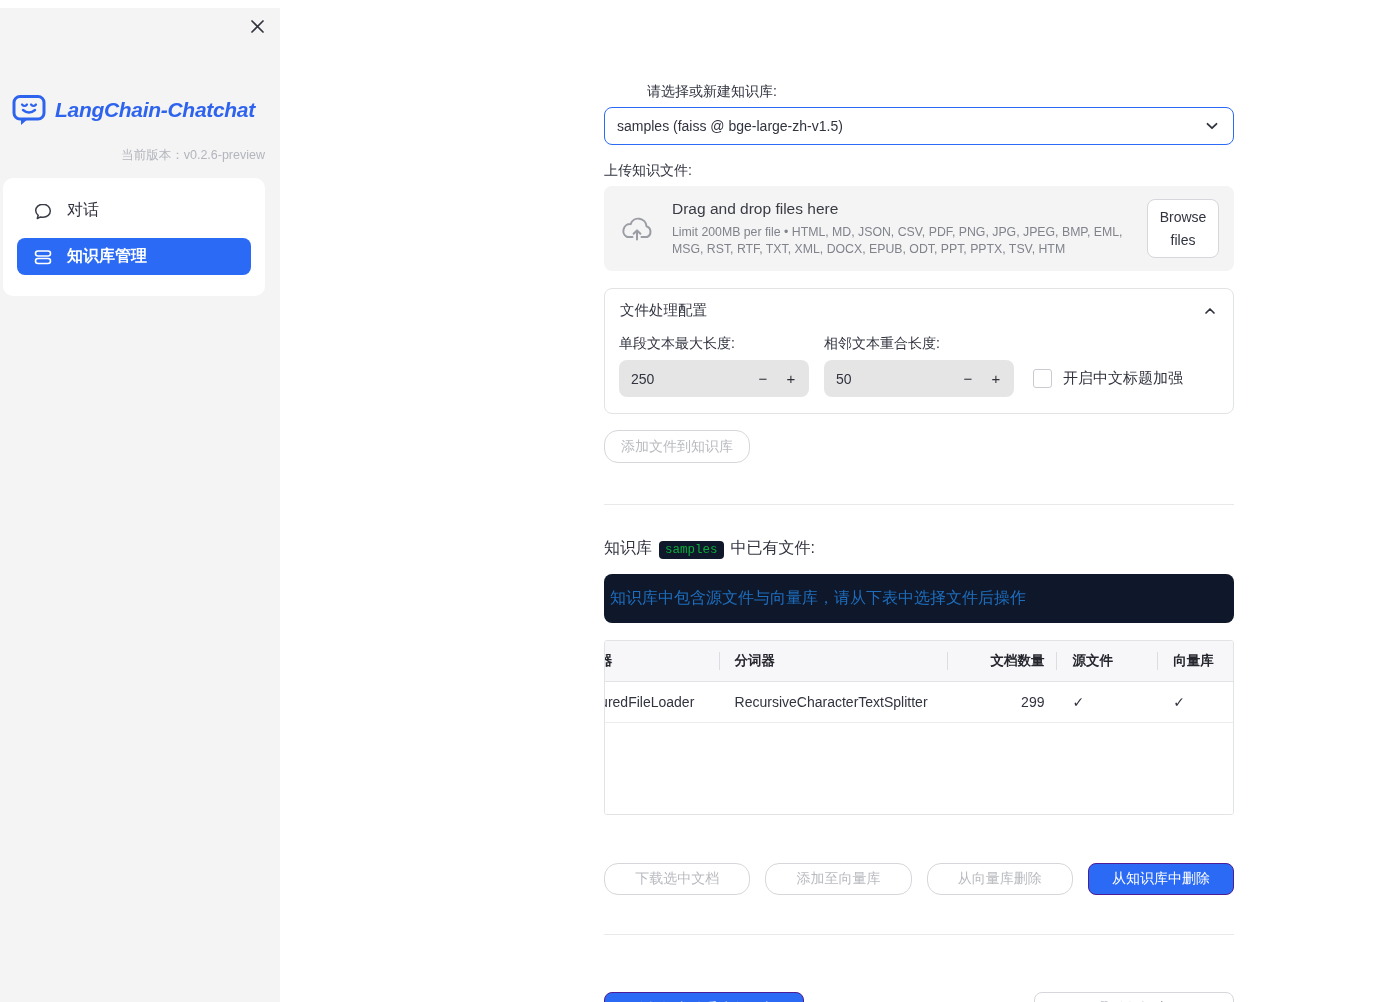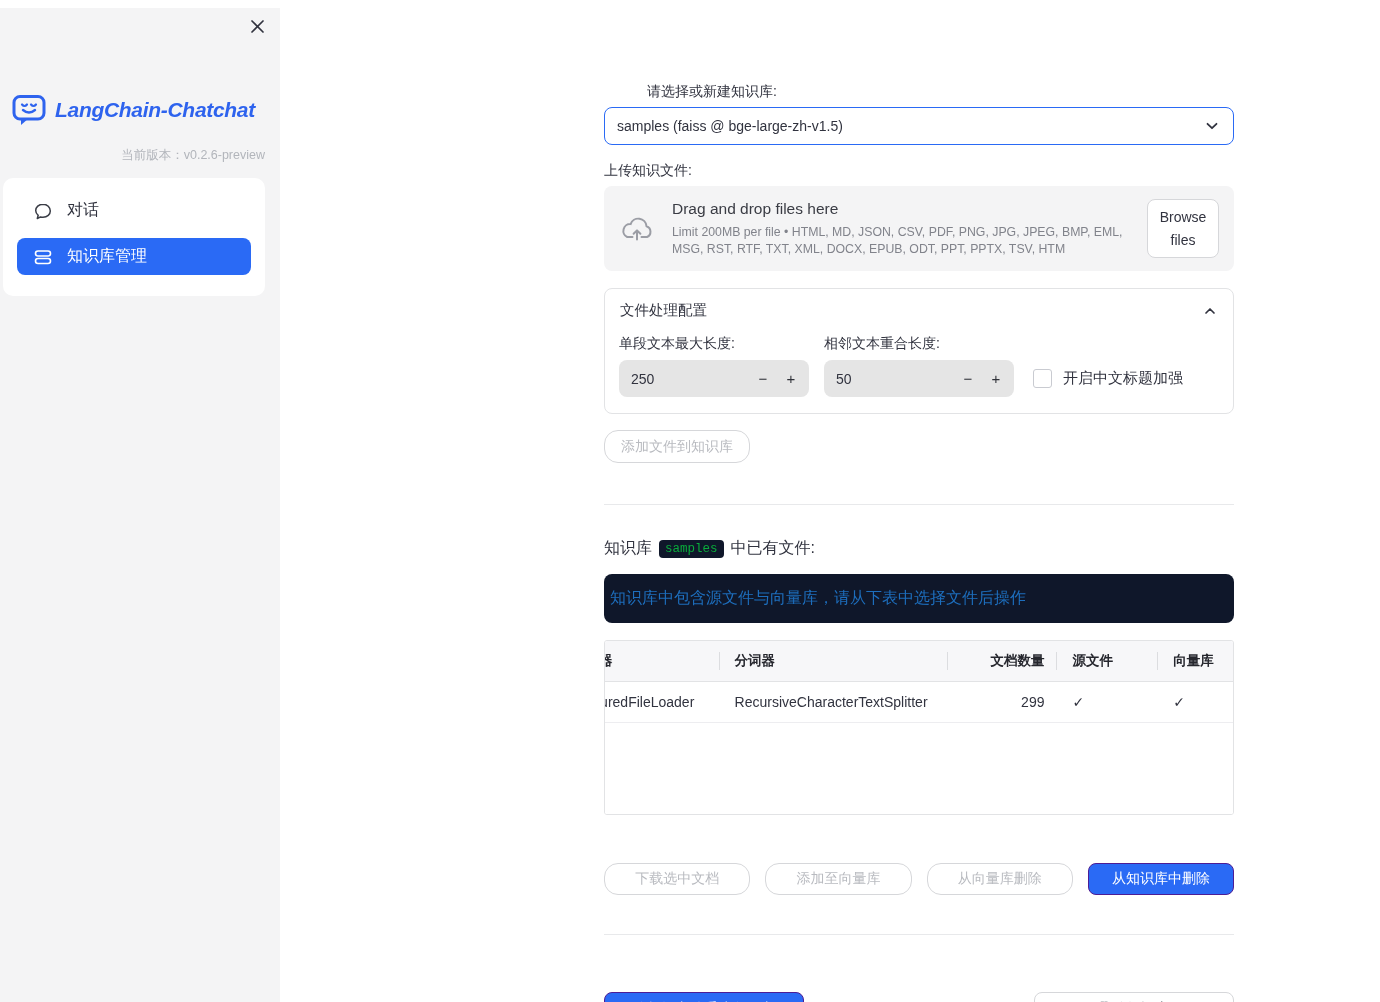--- a/index.html
+++ b/index.html
@@ -9,21 +9,21 @@
     color:#31333f; background:#ffffff; overflow:hidden; position:relative;
   }
   
   .sidebar { position:absolute; left:0; top:8px; width:280px; height:1002px; background:#f4f4f5; }
   .close-btn { position:absolute; top:8px; right:13px; width:20px; height:20px; border:none; background:transparent; cursor:pointer; display:flex; align-items:center; justify-content:center; }
   .logo-row { position:absolute; top:86px; left:12px; display:flex; align-items:center; gap:9px; }
   .logo-text { font-size:21px; font-weight:700; font-style:italic; color:#2e63ee; letter-spacing:-0.3px; white-space:nowrap; }
   .version { position:absolute; top:139px; right:15px; font-size:12.5px; color:#b2b5bb; }
   .nav-card { position:absolute; top:170px; left:3px; width:262px; height:118px; background:#ffffff; border-radius:10px; padding-top:14px; }
   .nav-item { height:37px; margin:0 14px 9px 14px; padding:0 16px; display:flex; align-items:center; gap:14px; font-size:16px; border-radius:8px; cursor:pointer; color:#31333f; }
-  .nav-item.active { background:#2a6af5; color:#ffffff; font-weight:400; }
+  .nav-item.active { background:#2a6af5; color:#ffffff; font-weight:700; }
   
   .main { position:absolute; left:604px; top:0; width:630px; }
   .field-label { font-size:14px; line-height:17px; color:#31333f; }
   .l1 { margin-top:83px;margin-left:43px; }
   .selectbox { margin-top:7px; height:38px; border:1px solid #2a6af5; border-radius:8px; background:#fff; display:flex; align-items:center; padding:0 12px; font-size:14px; cursor:pointer; }
   .selectbox .chev { margin-left:auto; display:flex; }
   .l2 { margin-top:17px; }
   .uploader { margin-top:7px; height:85px; background:#f4f4f5; border-radius:8px; display:flex; align-items:center; padding:14px 15px; gap:17px; }
   .up-text { flex:1; min-width:0; }
   .up-title { font-size:15.5px; color:#3a3c44; margin-bottom:6px; }
@@ -39,21 +39,21 @@
   .step-btn { width:28px; text-align:center; font-size:15px; color:#2f3138; cursor:pointer; user-select:none; }
   .check-col { flex:1; display:flex; align-items:center; gap:11px; height:37px; align-self:flex-end; padding-left:4px; cursor:pointer; }
   .checkbox-box { width:19px; height:19px; border:1.5px solid #c9cbd1; border-radius:3px; background:#fff; flex:none; }
   .check-col .lbl { font-size:15px; }
   .btn { font-family:inherit; font-size:14px; border-radius:8px; height:33px; padding:0 16px; cursor:pointer; background:#fff; border:1px solid #d6d7da; color:#31333f;margin-top:23px; }
   .btn.disabled { color:#b9bbc0; cursor:default;border-radius:14px; }
   .btn.primary { background:#2a6af5; border:1px solid #4c1d95; color:#ffffff; }
   .add-btn { margin-top:16px; }
   .divider { border:none; border-top:1px solid #e8e9eb; height:0; }
   .d1 { margin-top:41px; }
-  .files-line { margin-top:33px; font-size:16px; display:flex; align-items:center; }
+  .files-line { margin-top:33px; font-size:16px; display:flex; align-items:flex-end; }
   .code-chip { font-family:"Liberation Mono","DejaVu Sans Mono",monospace; font-size:12.5px; color:#09ab3b; background:#0f172a; border-radius:4px; padding:2px 6px; margin:0 7px; }
   .info-box { margin-top:15px; height:49px; background:#0f172a; border-radius:8px; color:#1d6ebd; font-size:16px; display:flex; align-items:center; padding:0 6px; }
   
   .dataframe { margin-top:17px; border:1px solid #e2e3e5; border-radius:3px; overflow:hidden; background:#fff; }
   .thead { display:flex; height:41px; background:#f7f7f9; border-bottom:1px solid #e2e3e5; align-items:center; font-size:13.5px; font-weight:700; color:#26272e; }
   .trow { display:flex; height:41px; align-items:center; font-size:14px; border-bottom:1px solid #ededf0; }
   .cell { padding:0 12px 0 16px; white-space:nowrap; overflow:hidden; position:relative; height:100%; display:flex; align-items:center; }
   .thead .cell + .cell::before { content:""; position:absolute; left:0; top:11px; bottom:11px; width:1px; background:#dcdde0; }
   .c1 { width:114px; padding-left:0; }
   .c2 { width:229px; }

